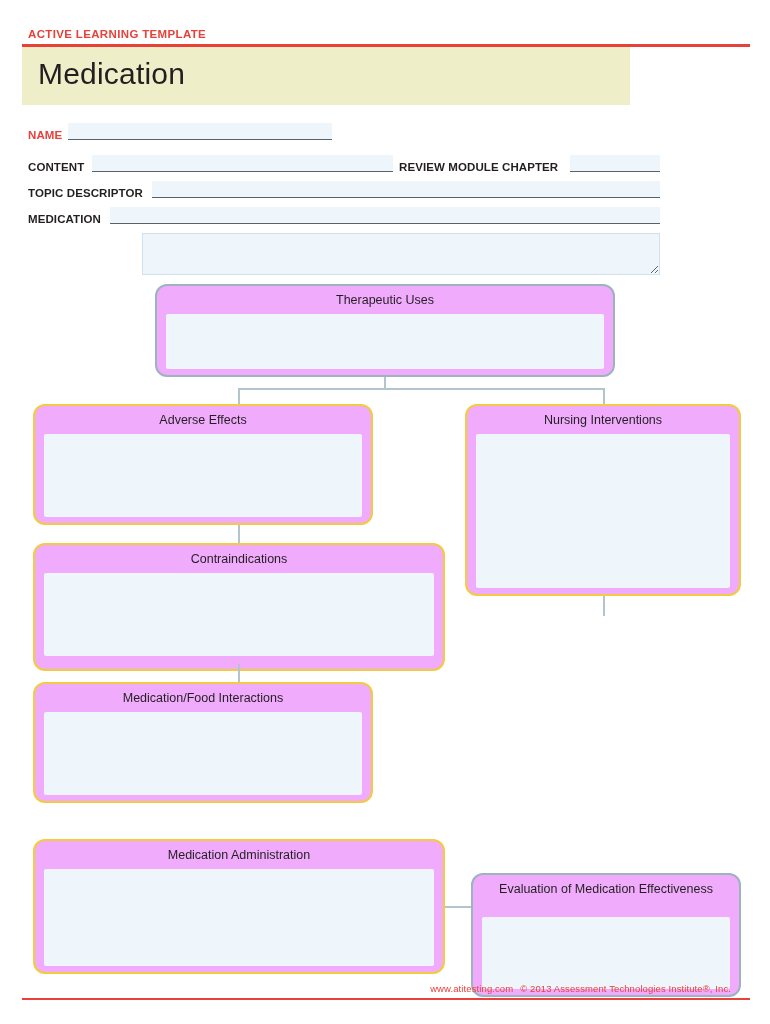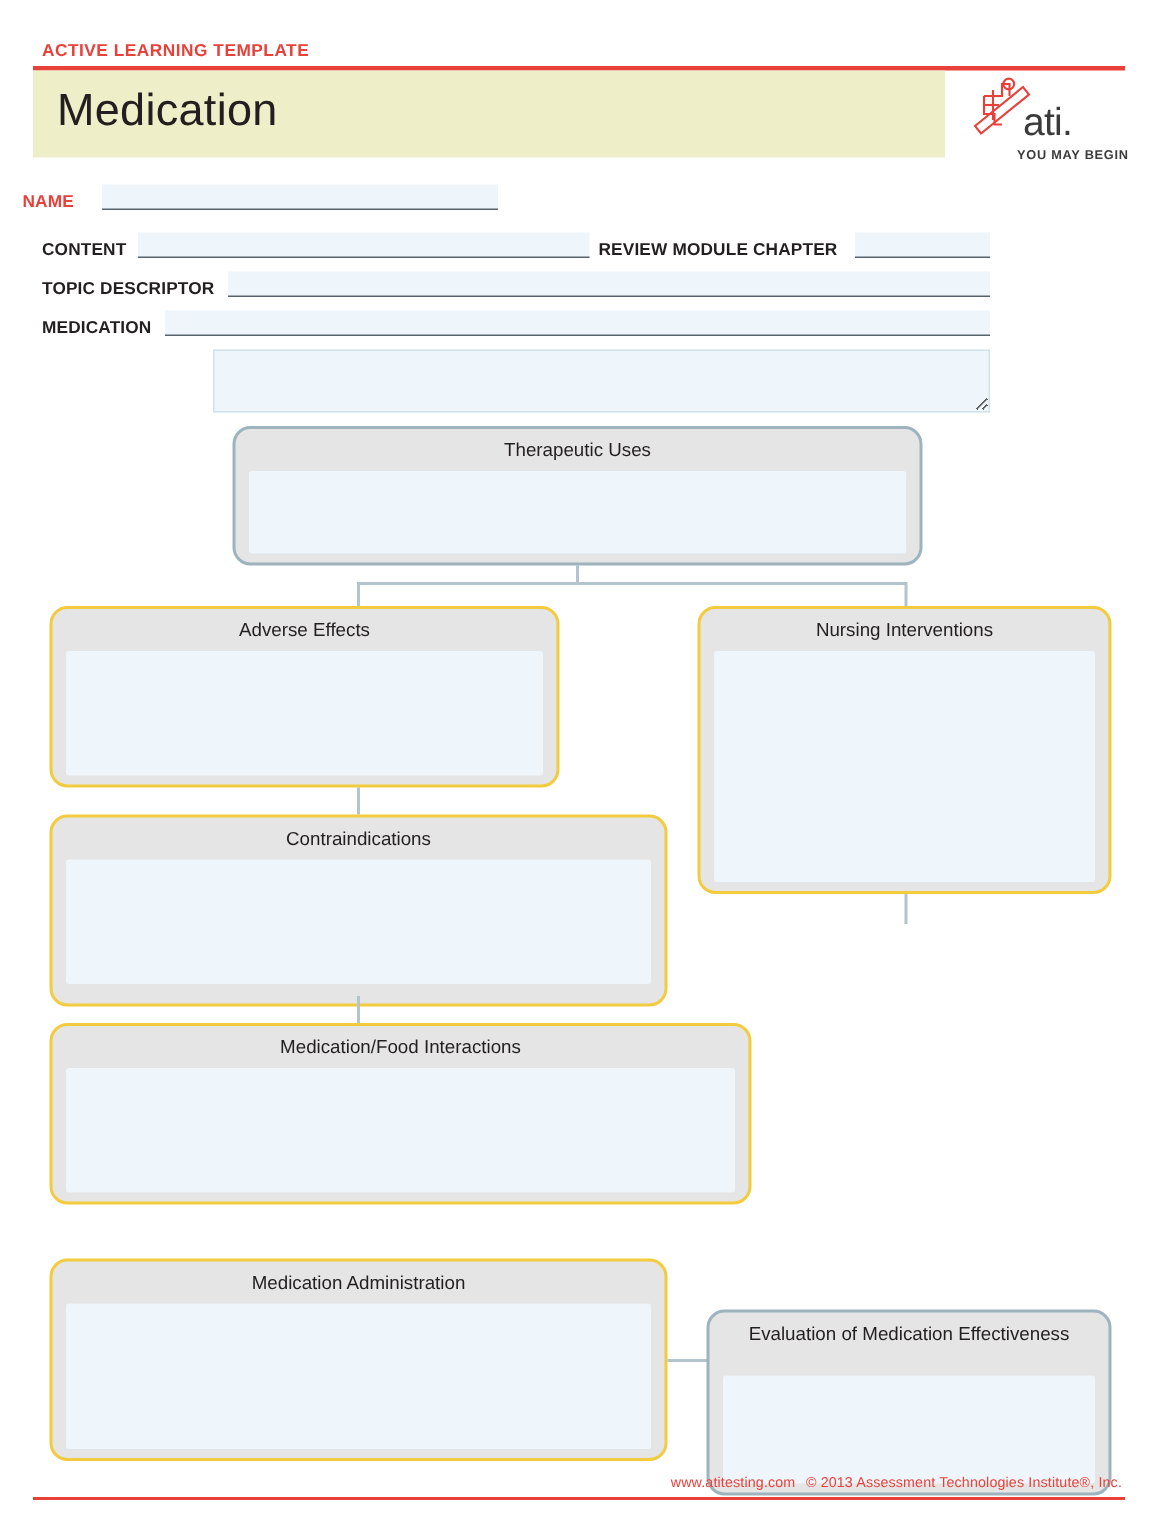--- a/index.html
+++ b/index.html
@@ -118,21 +118,21 @@
     background: #eef6fb;
     border: 1px solid #cfe2ee;
     box-sizing: border-box;
   }
 
   
   .node {
     position: absolute;
     box-sizing: border-box;
     border-radius: 12px;
-    background: #e5e5e5;
+    background: #f0abfc;
     text-decoration: underline;
   }
   .node.gold   { border: 2px solid #f2cb3f; }
   .node.slate  { border: 2px solid #9db3bd; }
   .node-title {
     position: absolute;
     left: 6px;
     right: 6px;
     top: 7px;
     text-align: center;
@@ -164,58 +164,41 @@
   .footer-rule {
     position: absolute;
     left: 22px;
     top: 998px;
     width: 728px;
     height: 2px;
     background: #e8413a;
   }
   .footer-text {
     position: absolute;
-    right: 22px;
+    right: 39px;
     top: 983px;
     font-size: 9.5px;
     color: #e8413a;
     letter-spacing: 0.1px;
     white-space: nowrap;
   }
   .footer-text .sep { display: inline-block; width: 7px; }
 </style>
 </head>
 <body>
 
 <div class="page">
 
   <div class="eyebrow">ACTIVE LEARNING TEMPLATE</div>
   <div class="top-rule"></div>
   <div class="title-band"></div>
   <div class="title-text">Medication</div>
 
-  <div class="logo-wrap">
-    <svg class="logo-mark" width="48" height="44" viewBox="0 0 48 44">
-      <g fill="none" stroke="#e8413a" stroke-width="1.4">
-
-        <path d="M8 34 L40 8 L44 13 L12 39 Z"></path>
-
-        <path d="M14 14 L26 14 L26 6 L31 6 L31 14"></path>
-        <path d="M14 14 L14 26 L21 26 L21 33 L26 33"></path>
-        <path d="M14 20 L24 20"></path>
-        <path d="M20 10 L20 30"></path>
-
-        <circle cx="30.5" cy="6" r="3.6"></circle>
-      </g>
-    </svg>
-    <div class="logo-word">ati.</div>
-    <div class="logo-tag">YOU MAY BEGIN</div>
-  </div>
-
-  <div class="f-label red" style="left:15px; top:129px;">NAME</div>
+
+  <div class="f-label red" style="left:28px; top:129px;">NAME</div>
   <input class="f-input" style="left: 68px; top: 123px; width: 264px; height: 17px;" value="">
 
   <div class="f-label" style="left:28px; top:161px;">CONTENT</div>
   <input class="f-input" style="left: 92px; top: 155px; width: 301px; height: 17px;" value="">
 
   <div class="f-label" style="left:399px; top:161px;">REVIEW MODULE CHAPTER</div>
   <input class="f-input" style="left: 570px; top: 155px; width: 90px; height: 17px;" value="">
 
   <div class="f-label" style="left:28px; top:187px;">TOPIC DESCRIPTOR</div>
   <input class="f-input" style="left: 152px; top: 181px; width: 508px; height: 17px;" value="">
@@ -242,21 +225,21 @@
 
   <div class="conn-v" style="left:238px; top:525px; height:18px;"></div>
 
   <div class="node gold" style="left:33px; top:543px; width:412px; height:128px;">
     <div class="node-title">Contraindications</div>
     <div class="node-field" style="top:28px; height:83px;"></div>
   </div>
 
   <div class="conn-v" style="left:238px; top:664px; height:18px;"></div>
 
-  <div class="node gold" style="left:33px; top:682px; width:468px; height:121px;">
+  <div class="node gold" style="left:33px; top:682px; width:340px; height:121px;">
     <div class="node-title">Medication/Food Interactions</div>
     <div class="node-field" style="top:28px; height:83px;"></div>
   </div>
 
   <div class="node gold" style="left:33px; top:839px; width:412px; height:135px;">
     <div class="node-title">Medication Administration</div>
     <div class="node-field" style="top:28px; height:97px;"></div>
   </div>
 
   <div class="node gold" style="left:465px; top:404px; width:276px; height:192px;">

